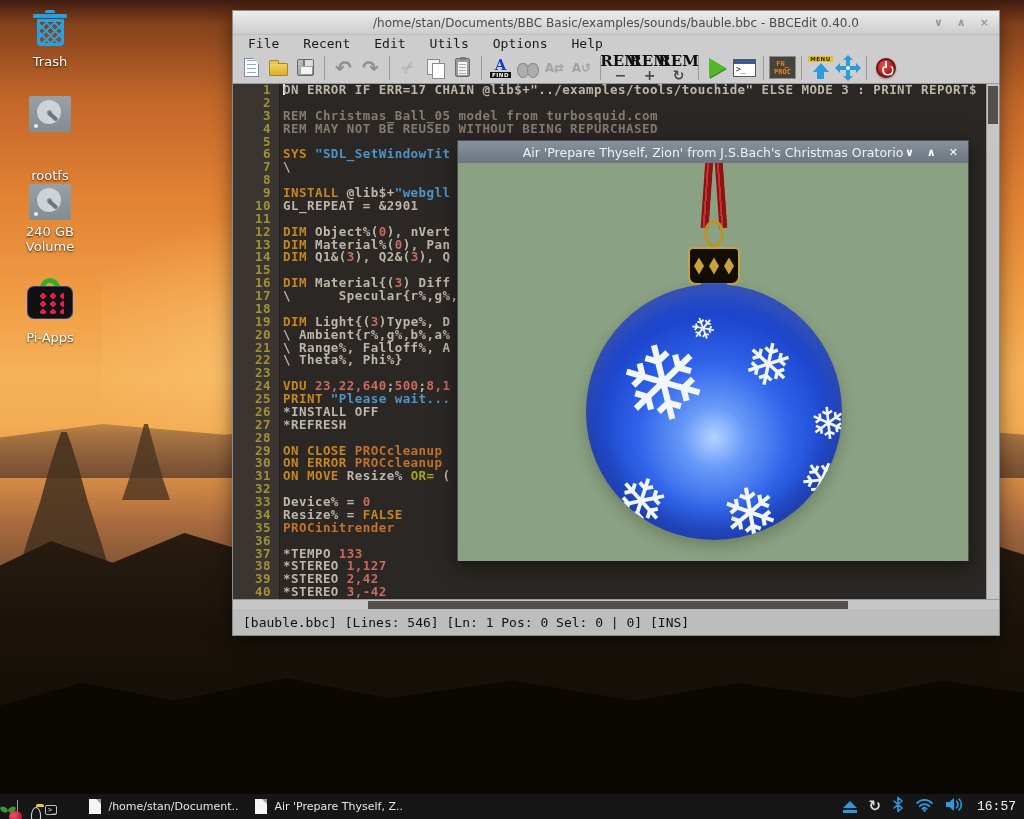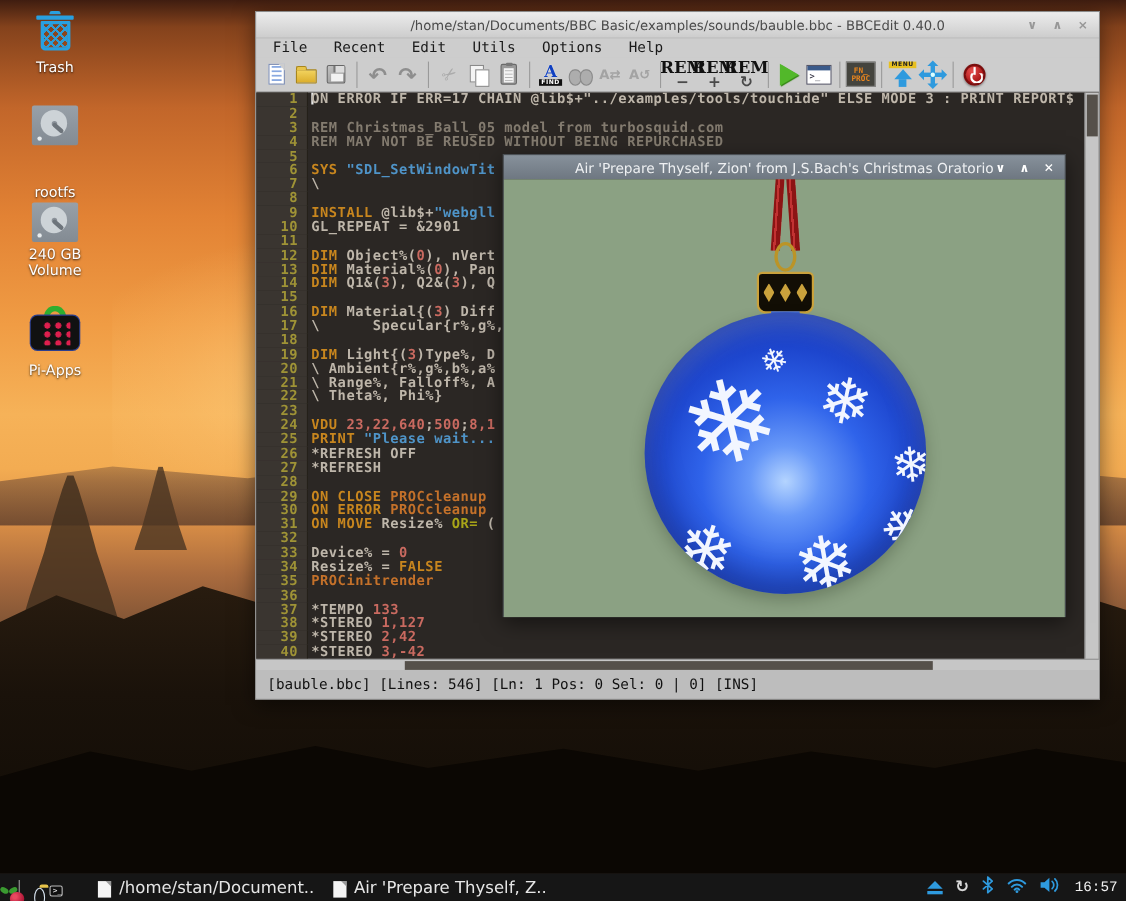--- a/index.html
+++ b/index.html
@@ -170,21 +170,21 @@
     background:radial-gradient(circle at 35% 35%, #e84860 15%, #b01838 70%); }
   .i-rasp .lf, .i-rasp .rf { position:absolute; top:0; width:8px; height:5px; background:#3a9a30; border-radius:50% 50% 50% 50%; }
   .i-rasp .lf { left:0; transform:rotate(-28deg); } .i-rasp .rf { right:0; transform:rotate(28deg); }
   .i-globe { width:17px; height:17px; border-radius:50%; background:#4a6f96; box-shadow:inset 0 0 0 1.5px #d8e4f0; position:relative; overflow:hidden; }
   .i-globe::before { content:""; position:absolute; left:0; top:7.5px; width:100%; height:1.5px; background:#d8e4f0; }
   .i-globe::after { content:""; position:absolute; left:4px; top:0; width:8px; height:16px; border:1.5px solid #d8e4f0; border-radius:50%; }
   .i-tfolder { width:19px; height:13px; background:linear-gradient(180deg,#f2d35e,#dcae2c); border-radius:1px; position:relative; margin-top:2px; }
   .i-tfolder::before { content:""; position:absolute; left:0; top:-3px; width:8px; height:3px; background:#e8c44a; border-radius:2px 2px 0 0; }
   .i-tterm { width:19px; height:14px; background:#101010; border:1px solid #bdbdbd; border-radius:2px; position:relative;
     font-family:"DejaVu Sans Mono", monospace; font-size:7px; color:#e8e8e8; padding-left:2px; line-height:12px; }
-  .task { display:flex; align-items:flex-end; gap:7px; color:#e6e6e6; font-size:15px; padding:2px 4px; }
+  .task { display:flex; align-items:center; gap:7px; color:#e6e6e6; font-size:11px; padding:2px 4px; }
   .i-page { width:12px; height:15px; background:#f4f4f4; position:relative; }
   .i-page::before { content:""; position:absolute; right:0; top:0; border-style:solid; border-width:0 5px 5px 0; border-color:transparent #9a9a9a transparent transparent; }
   .t-right { margin-left:auto; display:flex; align-items:center; gap:11px; }
   .i-eject { display:flex; flex-direction:column; align-items:center; }
   .i-eject .t { width:0; height:0; border-left:7px solid transparent; border-right:7px solid transparent; border-bottom:7px solid #2e9ade; }
   .i-eject .b { width:14px; height:3px; background:#2e9ade; margin-top:2px; }
   .g-update { font-family:"DejaVu Sans", sans-serif; font-size:15px; font-weight:bold; color:#d8d8d8; line-height:1; }
   .clock { color:#f0f0f0; font-size:13px;font-family:Liberation Mono, monospace; }
 </style>
 </head>
@@ -370,21 +370,21 @@
           <div class="code-row"><span class="ln">16</span><span class="ltext"><span class="seg-kw">DIM </span><span class="seg-plain">Material{(</span><span class="seg-num">3</span><span class="seg-plain">) Diff</span></span></div>
           <div class="code-row"><span class="ln">17</span><span class="ltext"><span class="seg-plain">\      Specular{r%,g%,</span></span></div>
           <div class="code-row"><span class="ln">18</span><span class="ltext"></span></div>
           <div class="code-row"><span class="ln">19</span><span class="ltext"><span class="seg-kw">DIM </span><span class="seg-plain">Light{(</span><span class="seg-num">3</span><span class="seg-plain">)Type%, D</span></span></div>
           <div class="code-row"><span class="ln">20</span><span class="ltext"><span class="seg-plain">\ Ambient{r%,g%,b%,a%</span></span></div>
           <div class="code-row"><span class="ln">21</span><span class="ltext"><span class="seg-plain">\ Range%, Falloff%, A</span></span></div>
           <div class="code-row"><span class="ln">22</span><span class="ltext"><span class="seg-plain">\ Theta%, Phi%}</span></span></div>
           <div class="code-row"><span class="ln">23</span><span class="ltext"></span></div>
           <div class="code-row"><span class="ln">24</span><span class="ltext"><span class="seg-kw">VDU </span><span class="seg-num">23,22,640</span><span class="seg-plain">;</span><span class="seg-num">500</span><span class="seg-plain">;</span><span class="seg-num">8,1</span></span></div>
           <div class="code-row"><span class="ln">25</span><span class="ltext"><span class="seg-kw">PRINT </span><span class="seg-str">"Please wait...</span></span></div>
-          <div class="code-row"><span class="ln">26</span><span class="ltext"><span class="seg-plain">*REFRESH OFF</span></span></div>
+          <div class="code-row"><span class="ln">26</span><span class="ltext"><span class="seg-plain">*INSTALL OFF</span></span></div>
           <div class="code-row"><span class="ln">27</span><span class="ltext"><span class="seg-plain">*REFRESH</span></span></div>
           <div class="code-row"><span class="ln">28</span><span class="ltext"></span></div>
           <div class="code-row"><span class="ln">29</span><span class="ltext"><span class="seg-kw">ON CLOSE </span><span class="seg-proc">PROCcleanup</span></span></div>
           <div class="code-row"><span class="ln">30</span><span class="ltext"><span class="seg-kw">ON ERROR </span><span class="seg-proc">PROCcleanup</span></span></div>
           <div class="code-row"><span class="ln">31</span><span class="ltext"><span class="seg-kw">ON MOVE </span><span class="seg-plain">Resize% </span><span class="seg-op">OR=</span><span class="seg-plain"> (</span></span></div>
           <div class="code-row"><span class="ln">32</span><span class="ltext"></span></div>
           <div class="code-row"><span class="ln">33</span><span class="ltext"><span class="seg-plain">Device% = </span><span class="seg-num">0</span></span></div>
           <div class="code-row"><span class="ln">34</span><span class="ltext"><span class="seg-plain">Resize% = </span><span class="seg-kw">FALSE</span></span></div>
           <div class="code-row"><span class="ln">35</span><span class="ltext"><span class="seg-proc">PROCinitrender</span></span></div>
           <div class="code-row"><span class="ln">36</span><span class="ltext"></span></div>

